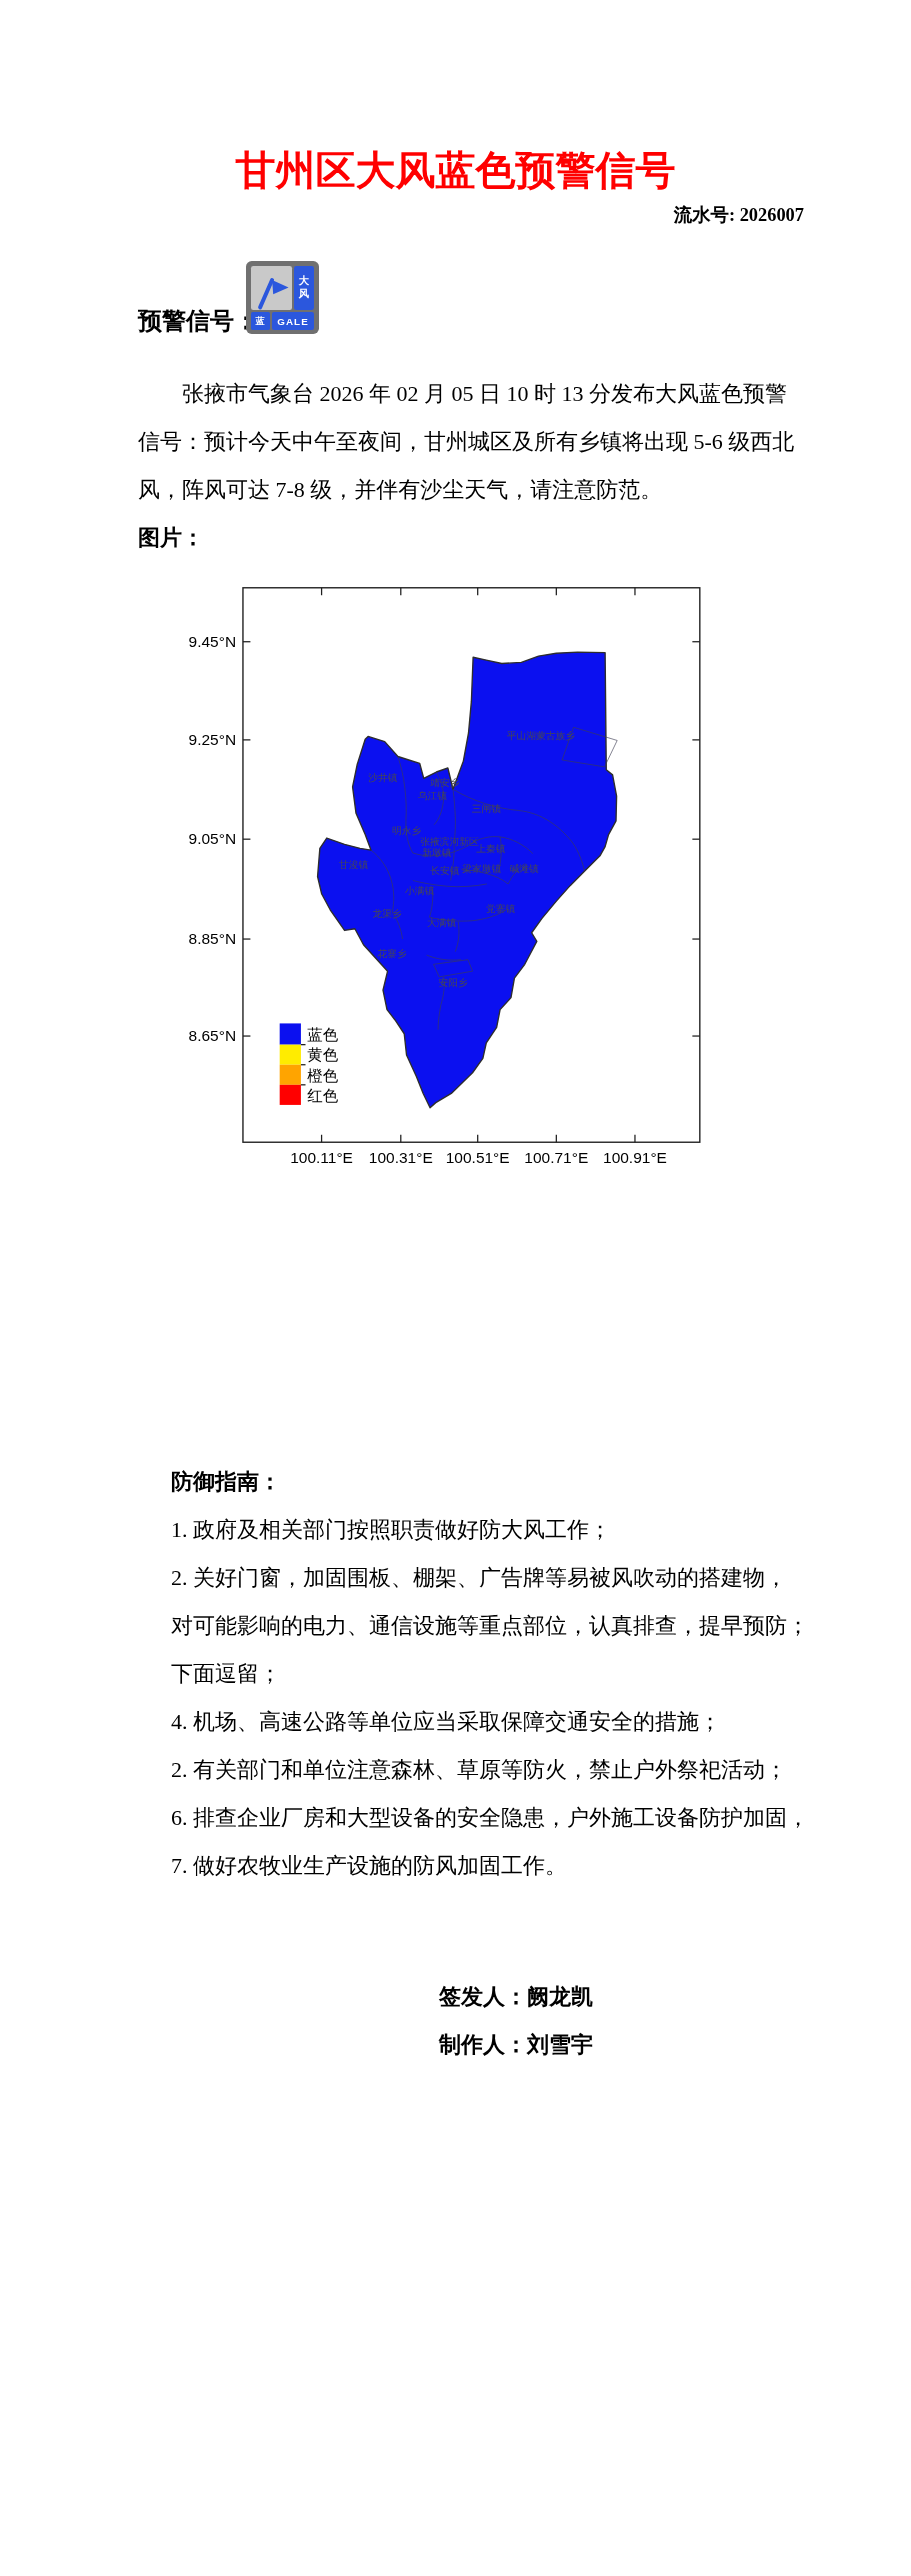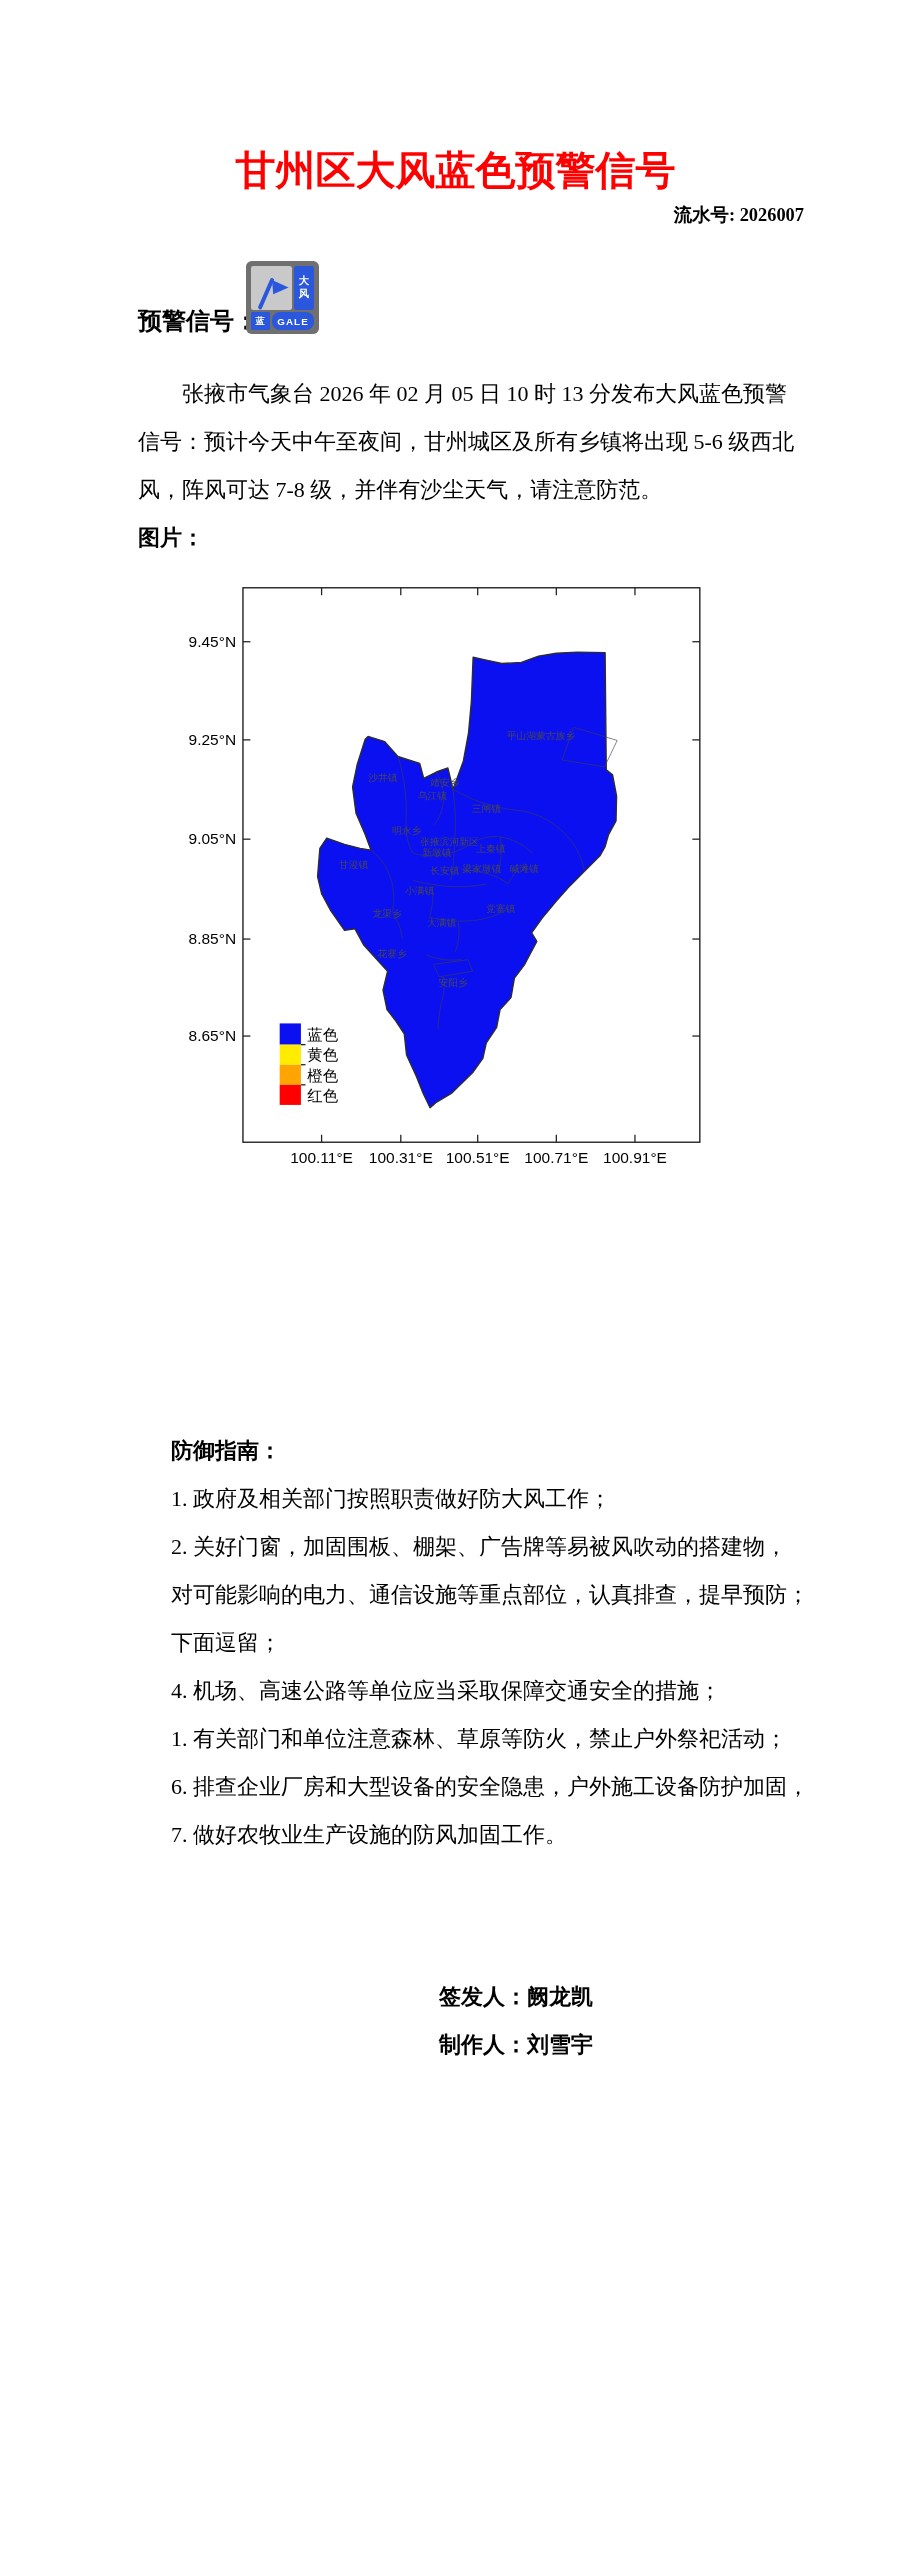--- a/index.html
+++ b/index.html
@@ -15,26 +15,26 @@
   .warn-icon{position:absolute;left:246px;top:261px;width:73px;height:73px;background:#707070;
              border-radius:5.7px;}
   .warn-icon .flag-cell{position:absolute;left:4.6px;top:4.6px;width:41px;height:44px;background:#c9c9c9;border-radius:2.3px;}
   .warn-icon .main-cell{position:absolute;left:48px;top:4.6px;width:20px;height:44px;background:#2b57dd;border-radius:2.3px;
                         display:flex;flex-direction:column;align-items:center;justify-content:center;
                         color:#fff;font-weight:bold;font-size:10.3px;line-height:12.6px;
                         font-family:"Liberation Sans", sans-serif;}
   .warn-icon .level-cell{position:absolute;left:4.6px;top:51px;width:19px;height:18px;background:#2b57dd;border-radius:1.7px;
                          display:flex;align-items:center;justify-content:center;color:#fff;font-size:9.2px;font-weight:bold;
                          font-family:"Liberation Sans", sans-serif;}
-  .warn-icon .en-cell{position:absolute;left:26px;top:51px;width:42px;height:18px;background:#2b57dd;border-radius:8px;
+  .warn-icon .en-cell{position:absolute;left:26px;top:51px;width:42px;height:18px;background:#2b57dd;border-radius:2px;
                       display:flex;align-items:center;justify-content:center;color:#fff;font-size:9.8px;font-weight:bold;
                       letter-spacing:1.1px;font-family:"Liberation Sans", sans-serif;}
   
   .body-block{position:absolute;left:138px;top:370px;width:723px;}
-  .guide-block{position:absolute;left:171px;top:1427px;width:712px;}
+  .guide-block{position:absolute;left:171px;top:1458px;width:712px;}
   .sign-block{position:absolute;left:439px;top:1973px;width:402px;}
   .doc-line{height:48px;display:flex;align-items:center;font-size:22px;white-space:nowrap;}
   .guide-block .doc-line{font-size:22px;}
   .sign-block .doc-line{font-size:22px;font-weight:bold;}
   .doc-line.indent{padding-left:44px;}
   .doc-line.bold{font-weight:bold;}
   .image-label{position:absolute;left:138px;top:514px;height:48px;display:flex;align-items:center;
                font-weight:bold;font-size:22px;}
   
   .map-svg{position:absolute;left:189px;top:582px;width:551px;height:597px;}
@@ -191,21 +191,21 @@
     <text class="publish-time" x="516" y="890" text-anchor="middle"></text>
   </svg>
 
   <div class="guide-block">
       <div class="doc-line bold">防御指南：</div>
       <div class="doc-line">1. 政府及相关部门按照职责做好防大风工作；</div>
       <div class="doc-line">2. 关好门窗，加固围板、棚架、广告牌等易被风吹动的搭建物，</div>
       <div class="doc-line">对可能影响的电力、通信设施等重点部位，认真排查，提早预防；</div>
       <div class="doc-line">下面逗留；</div>
       <div class="doc-line">4. 机场、高速公路等单位应当采取保障交通安全的措施；</div>
-      <div class="doc-line">1. 有关部门和单位注意森林、草原等防火，禁止户外祭祀活动；</div>
+      <div class="doc-line">2. 有关部门和单位注意森林、草原等防火，禁止户外祭祀活动；</div>
       <div class="doc-line">6. 排查企业厂房和大型设备的安全隐患，户外施工设备防护加固，</div>
       <div class="doc-line">7. 做好农牧业生产设施的防风加固工作。</div>
     </div>
 
   <div class="sign-block">
       <div class="doc-line">签发人：阙龙凯</div>
       <div class="doc-line">制作人：刘雪宇</div>
     </div>
 
 </div>

